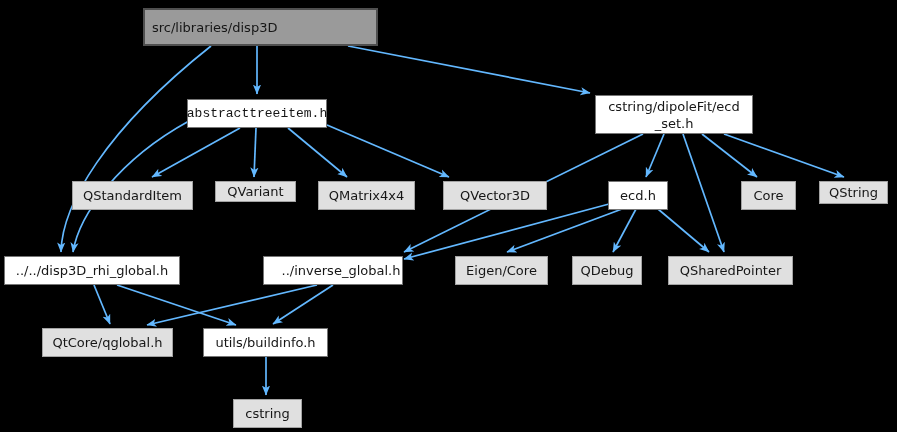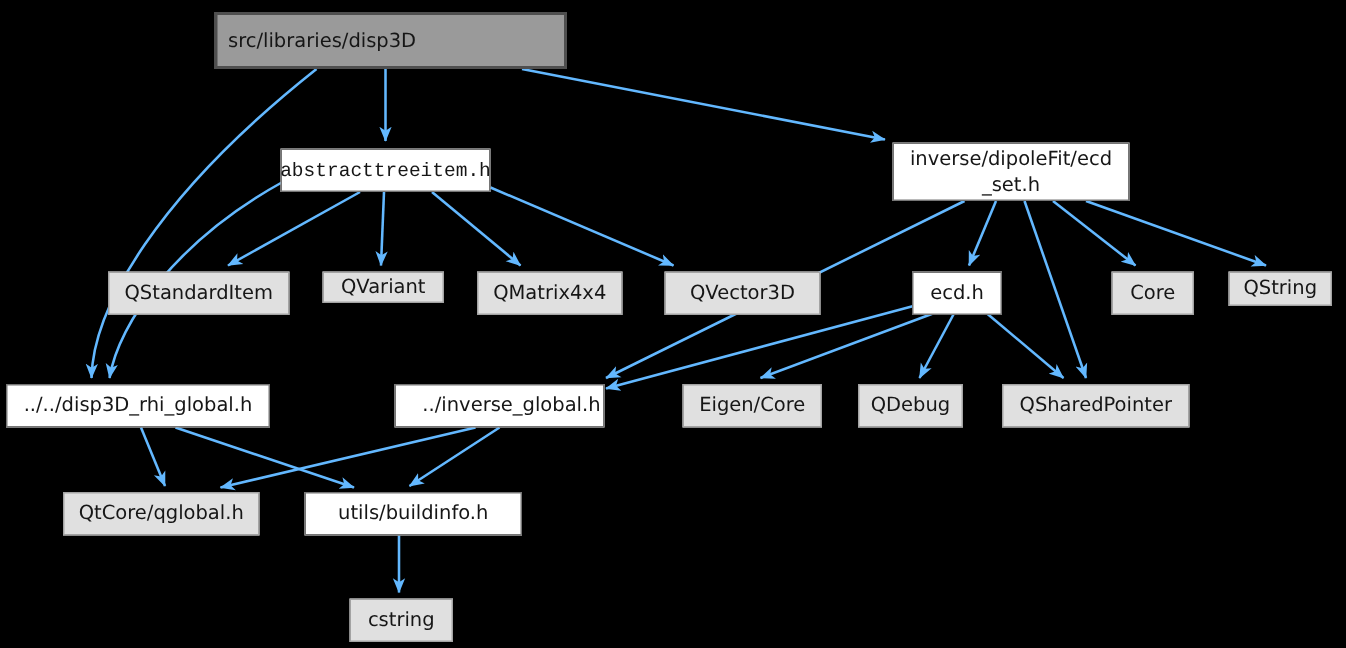--- a/index.html
+++ b/index.html
@@ -89,21 +89,21 @@
       </g>
   </svg>
   <div id="nodes">
       <div class="node root" style="left: 143px; top: 8px; width: 235px; height: 38px;">
         <div class="line">src/libraries/disp3D</div>
       </div>
       <div class="node internal" style="left: 187px; top: 99px; width: 140px; height: 29px; font-family: Liberation Mono, monospace;">
         <div class="line">abstracttreeitem.h</div>
       </div>
       <div class="node internal" style="left: 595px; top: 95px; width: 158px; height: 39px;">
-        <div class="line">inverse/dipoleFit/ecd</div>
+        <div class="line">cstring/dipoleFit/ecd</div>
         <div class="line">_set.h</div>
       </div>
       <div class="node external" style="left: 72px; top: 181px; width: 121px; height: 29px;">
         <div class="line">QStandardItem</div>
       </div>
       <div class="node external" style="left: 215px; top: 181px; width: 81px; height: 21px;">
         <div class="line">QVariant</div>
       </div>
       <div class="node external" style="left: 318px; top: 181px; width: 97px; height: 29px;">
         <div class="line">QMatrix4x4</div>
@@ -131,20 +131,20 @@
       </div>
       <div class="node external" style="left: 572px; top: 256px; width: 70px; height: 29px;">
         <div class="line">QDebug</div>
       </div>
       <div class="node external" style="left: 668px; top: 256px; width: 125px; height: 29px;">
         <div class="line">QSharedPointer</div>
       </div>
       <div class="node external" style="left: 42px; top: 328px; width: 131px; height: 29px;">
         <div class="line">QtCore/qglobal.h</div>
       </div>
-      <div class="node internal" style="left: 203px; top: 328px; width: 145px; height: 29px;">
+      <div class="node internal" style="left: 203px; top: 328px; width: 125px; height: 29px;">
         <div class="line">utils/buildinfo.h</div>
       </div>
       <div class="node external" style="left: 233px; top: 399px; width: 69px; height: 29px;">
         <div class="line">cstring</div>
       </div>
     </div>
 </div>
 
 </body></html>

